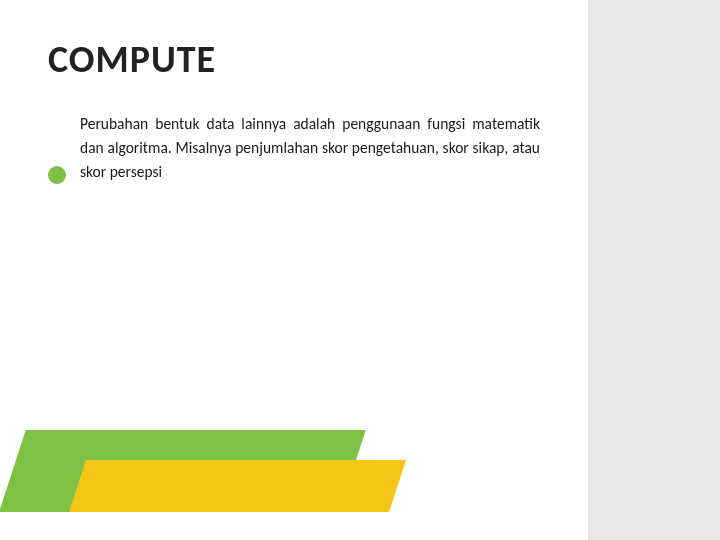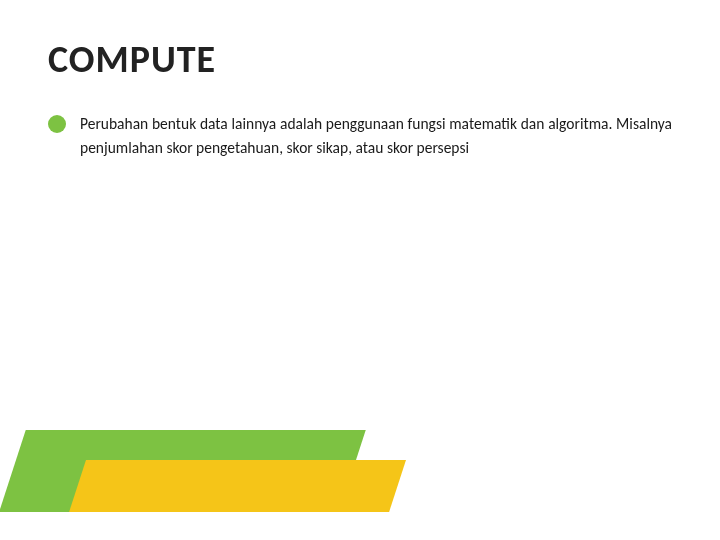--- a/index.html
+++ b/index.html
@@ -6,21 +6,21 @@
 
     body {
       width: 720px;
       height: 540px;
       overflow: hidden;
       background: #e8e8e8;
       font-family: 'Calibri', 'Arial', sans-serif;
     }
 
     .slide {
-      width: 720px;
+      width: 588px;
       height: 540px;
       background: #ffffff;
       position: relative;
       overflow: hidden;
     }
 
     .slide-content {
       padding: 36px 48px 20px 48px;
       position: relative;
       z-index: 2;
@@ -34,21 +34,21 @@
       letter-spacing: 1px;
     }
 
     .bullet-list {
       list-style: none;
       padding: 0;
     }
 
     .bullet-item {
       display: flex;
-      align-items: flex-start;
+      align-items: flex-end;
       margin-bottom: 22px;
       font-size: 15.5px;
       color: #1a1a1a;
       line-height: 1.55;
     }
 
     .bullet-dot {
       width: 18px;
       height: 18px;
       border-radius: 50%;

